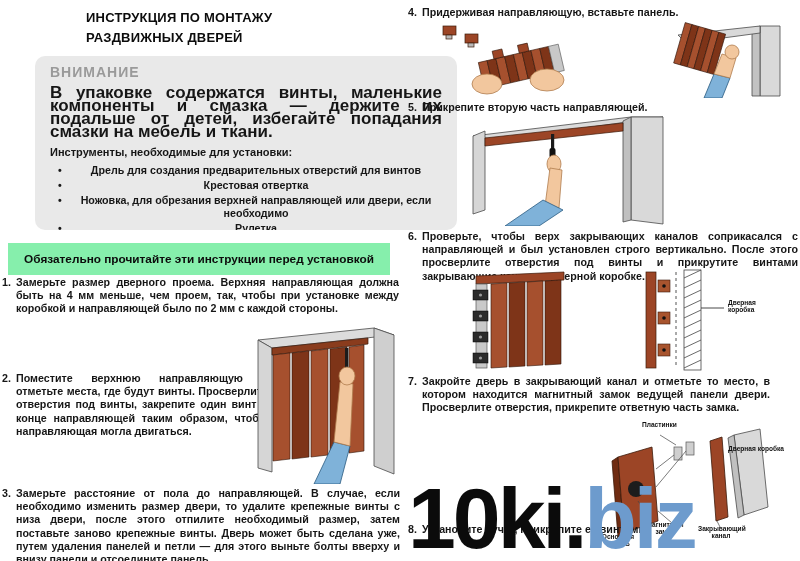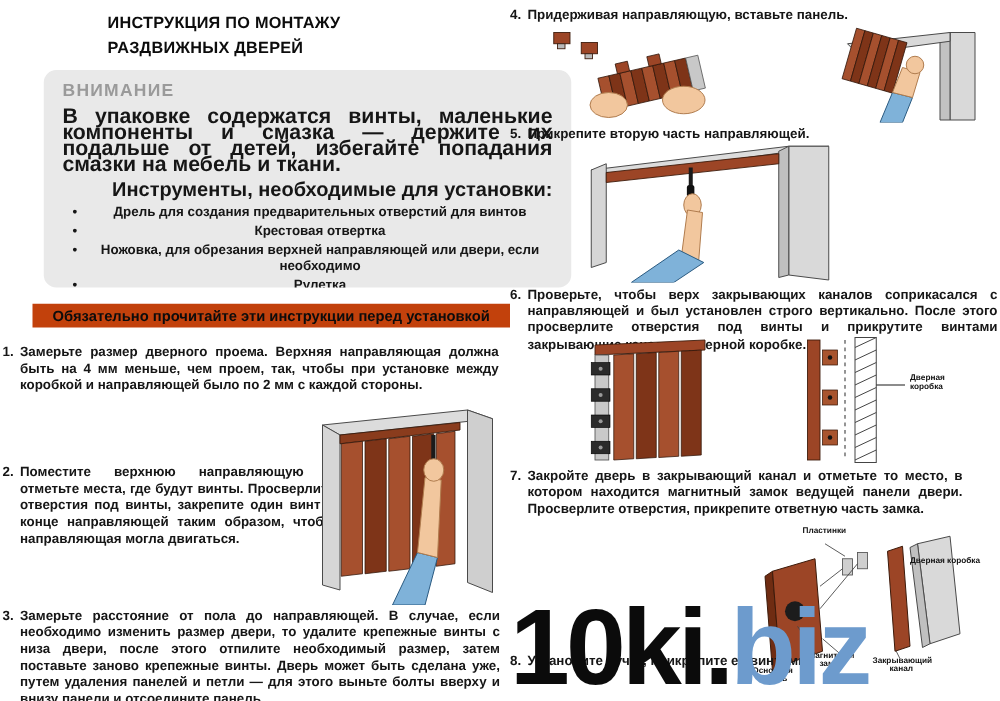--- a/index.html
+++ b/index.html
@@ -3,25 +3,25 @@
 <meta charset="utf-8">
 <style>
   html,body{margin:0;padding:0;background:#fff;}
   .page{position:relative;width:800px;height:561px;background:#ffffff;overflow:hidden;
         font-family:"Liberation Sans",sans-serif;font-weight:700;color:#161616;}
   .title{position:absolute;left:86px;top:8px;font-size:13px;line-height:20px;color:#0c0c0c;letter-spacing:.2px;}
   .attention{position:absolute;left:7px;top:56px;width:422px;height:174px;background:#e9e9e9;
              border-radius:10px;padding:9px 15px;box-sizing:border-box;overflow:hidden;margin-left:28px;}
   .attn-head{font-size:14px;line-height:15px;color:#9a9a9a;letter-spacing:1px;margin-bottom:6px;}
   .attn-text{font-size:17px;line-height:13px;text-align:justify;}
-  .tools-intro{font-size:16px;line-height:13px;margin-top:8px;text-align:right;}
+  .tools-intro{font-size:11px;line-height:13px;margin-top:8px;}
   ul.tools{margin:5px 0 0 8px;padding:0;list-style:none;}
   ul.tools li{font-size:10.7px;line-height:13px;padding-left:12px;position:relative;margin-bottom:2px;text-align:center;}
   ul.tools li::before{content:"\2022";position:absolute;left:0;top:0;}
-  .notice{position:absolute;left:26px;top:243px;width:382px;height:19px;background:#c2410c;
+  .notice{position:absolute;left:8px;top:243px;width:382px;height:32px;background:#86efac;
           display:flex;align-items:center;justify-content:center;font-size:11.8px;color:#0c0c0c;}
   .step{position:absolute;display:flex;font-size:10.7px;line-height:13.2px;}
   .step .num{flex:0 0 14px;}
   .step .txt{flex:1;text-align:justify;}
   .illus{position:absolute;}
   .dlabel{position:absolute;font-size:6.6px;line-height:7.2px;color:#111;font-weight:700;}
   .watermark{position:absolute;left:408px;top:474px;width:400px;white-space:nowrap;
              font-size:86px;line-height:88px;font-weight:700;letter-spacing:-3px;color:#0b0b0b;z-index:6;}
   .watermark .biz{color:#6d9bcd;}
   svg{display:block;}

